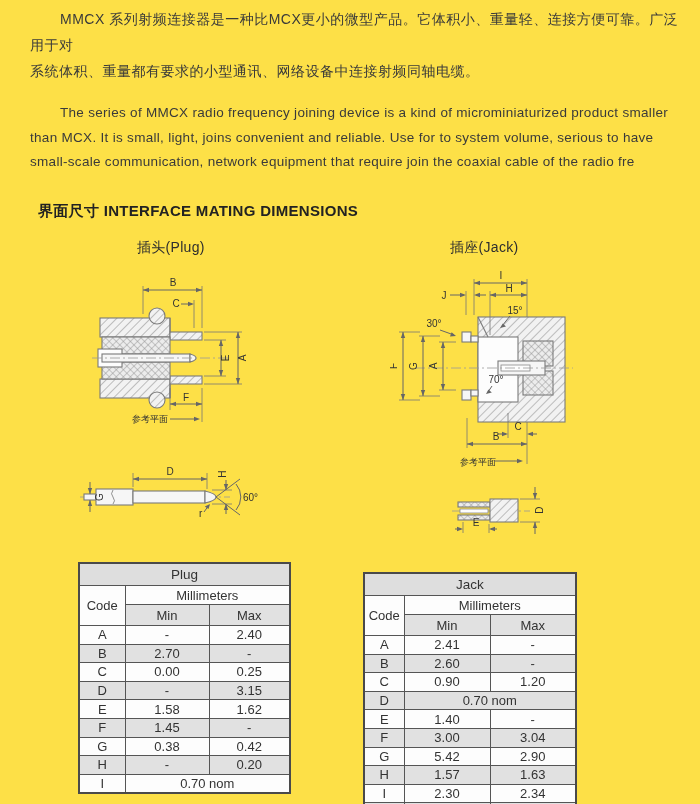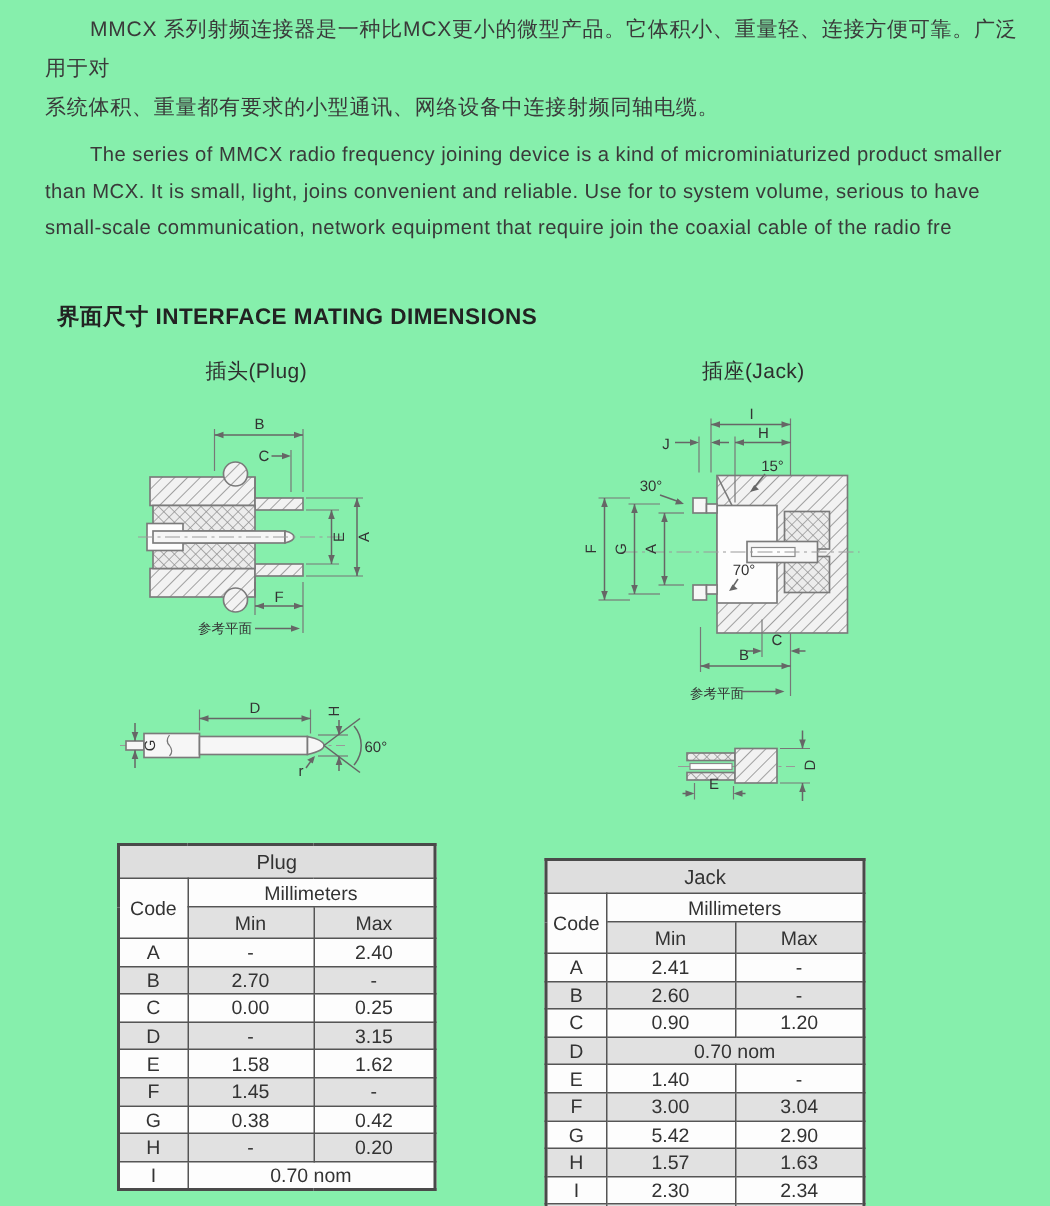--- a/index.html
+++ b/index.html
@@ -1,27 +1,27 @@
 <!DOCTYPE html>
 <html><head>
 <meta charset="utf-8">
 <style>
   html,body{margin:0;padding:0;}
   body{background:#e9e9e9;font-family:"Liberation Sans",sans-serif;}
-  #page{position:relative;width:700px;height:804px;background:#86efac;overflow:hidden;color:#3a3a3a;}
+  #page{position:relative;width:700px;height:804px;background:#fde047;overflow:hidden;color:#3a3a3a;}
   
   #intro{position:absolute;left:30px;top:6px;width:656px;}
   .cnline{font-size:14px;line-height:26px;letter-spacing:.5px;}
   .enline{font-size:13.5px;line-height:24.5px;letter-spacing:.3px;}
   .indent{text-indent:30px;}
   
   #heading{position:absolute;left:38px;top:202px;font-size:15px;font-weight:bold;color:#222;letter-spacing:.3px;}
   .sublabel{position:absolute;top:239px;font-size:14px;color:#2e2e2e;letter-spacing:.3px;}
   #plug-label{left:123px;margin-left:14px;}
-  #jack-label{left:468px;}
+  #jack-label{left:450px;}
   
   .diag{position:absolute;}
   #plug-section-svg{left:88px;top:270px;}
   #plug-pin-svg{left:80px;top:460px;}
   #jack-section-svg{left:390px;top:268px;}
   #jack-socket-svg{left:450px;top:483px;}
   .dimtext{font:10px "Liberation Sans",sans-serif;fill:#333;}
   .reftext{font:9px "Liberation Sans",sans-serif;fill:#333;}
   .dline{stroke:#666;stroke-width:1;fill:none;}
   .ext{stroke:#777;stroke-width:.8;fill:none;}
@@ -41,21 +41,21 @@
   table.spec tr.shade td{background:#e1e1e1;}
 </style>
 </head>
 <body>
 
 <div id="page">
 
   <div id="intro">
     <div class="cnline indent">MMCX 系列射频连接器是一种比MCX更小的微型产品。它体积小、重量轻、连接方便可靠。广泛用于对</div>
     <div class="cnline">系统体积、重量都有要求的小型通讯、网络设备中连接射频同轴电缆。</div>
-    <div class="enline indent" style="margin-top:7px">The series of MMCX radio frequency joining device is a kind of microminiaturized product smaller</div>
+    <div class="enline indent" style="margin-top:17px">The series of MMCX radio frequency joining device is a kind of microminiaturized product smaller</div>
     <div class="enline">than MCX. It is small, light, joins convenient and reliable. Use for to system volume, serious to have</div>
     <div class="enline">small-scale communication, network equipment that require join the coaxial cable of the radio fre</div>
   </div>
 
   <div id="heading">
     <span>界面尺寸</span>
     <span>INTERFACE MATING DIMENSIONS</span>
   </div>
   <div id="plug-label" class="sublabel">插头(Plug)</div>
   <div id="jack-label" class="sublabel">插座(Jack)</div>

